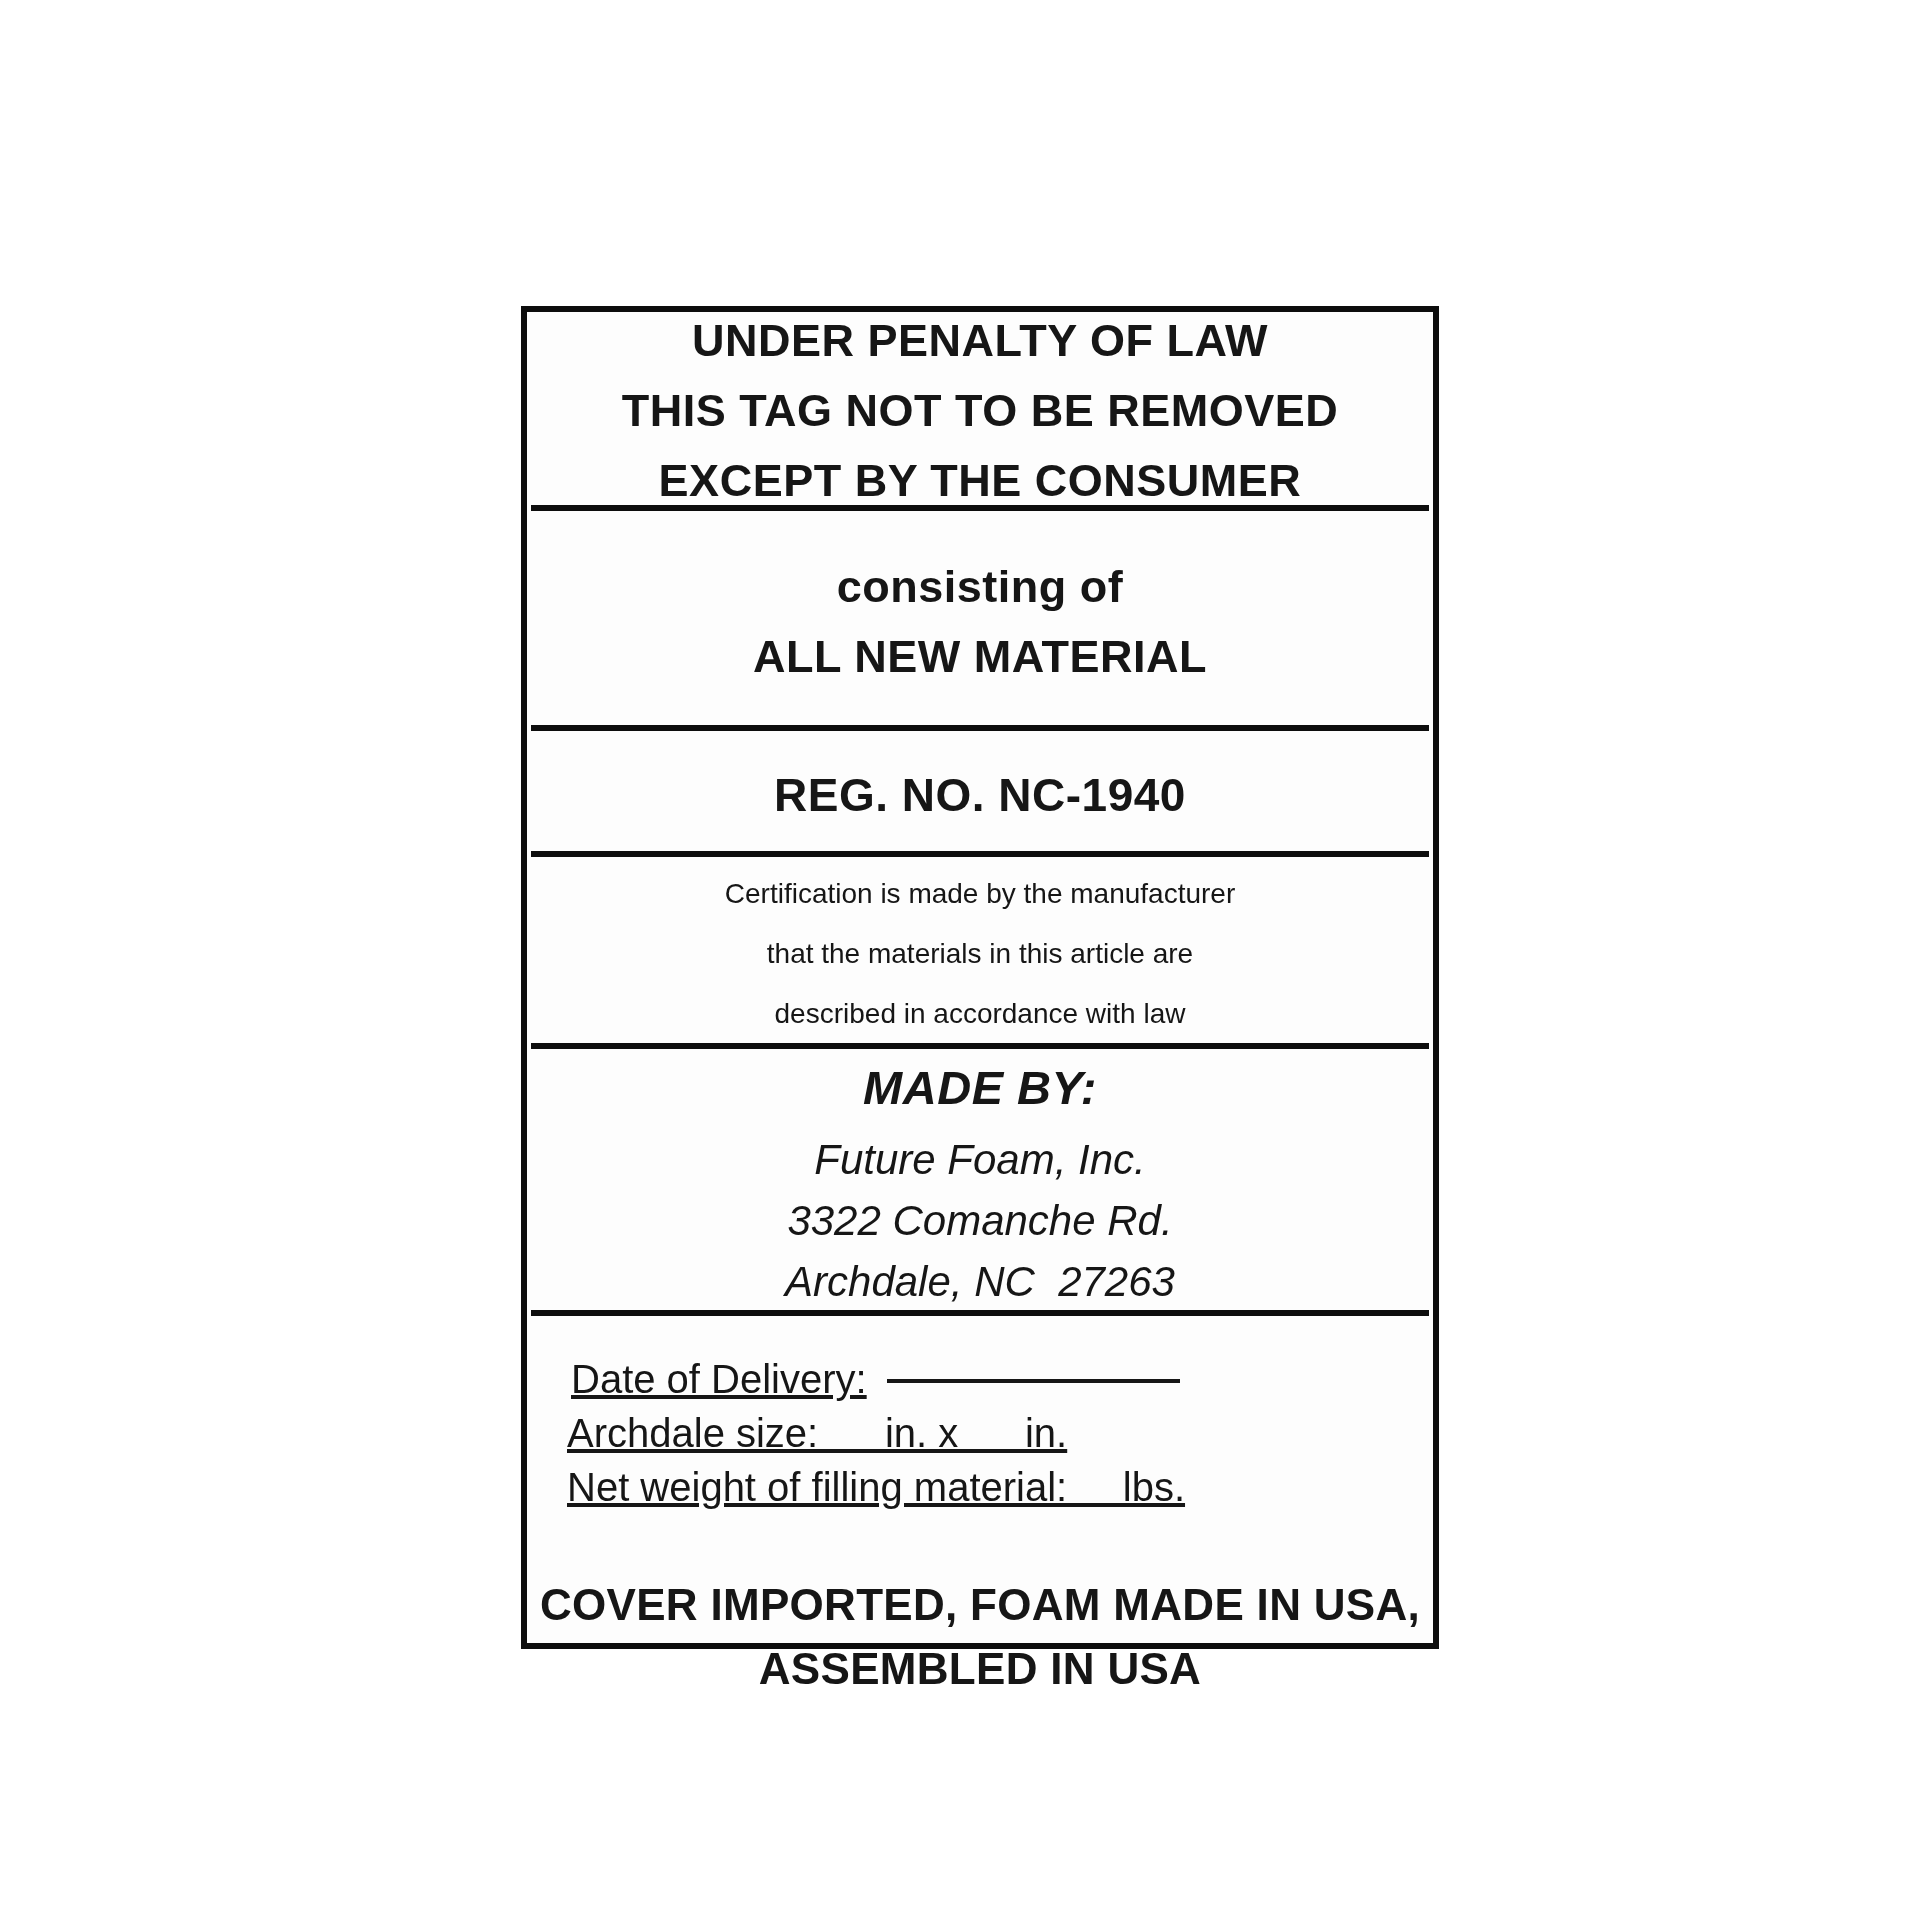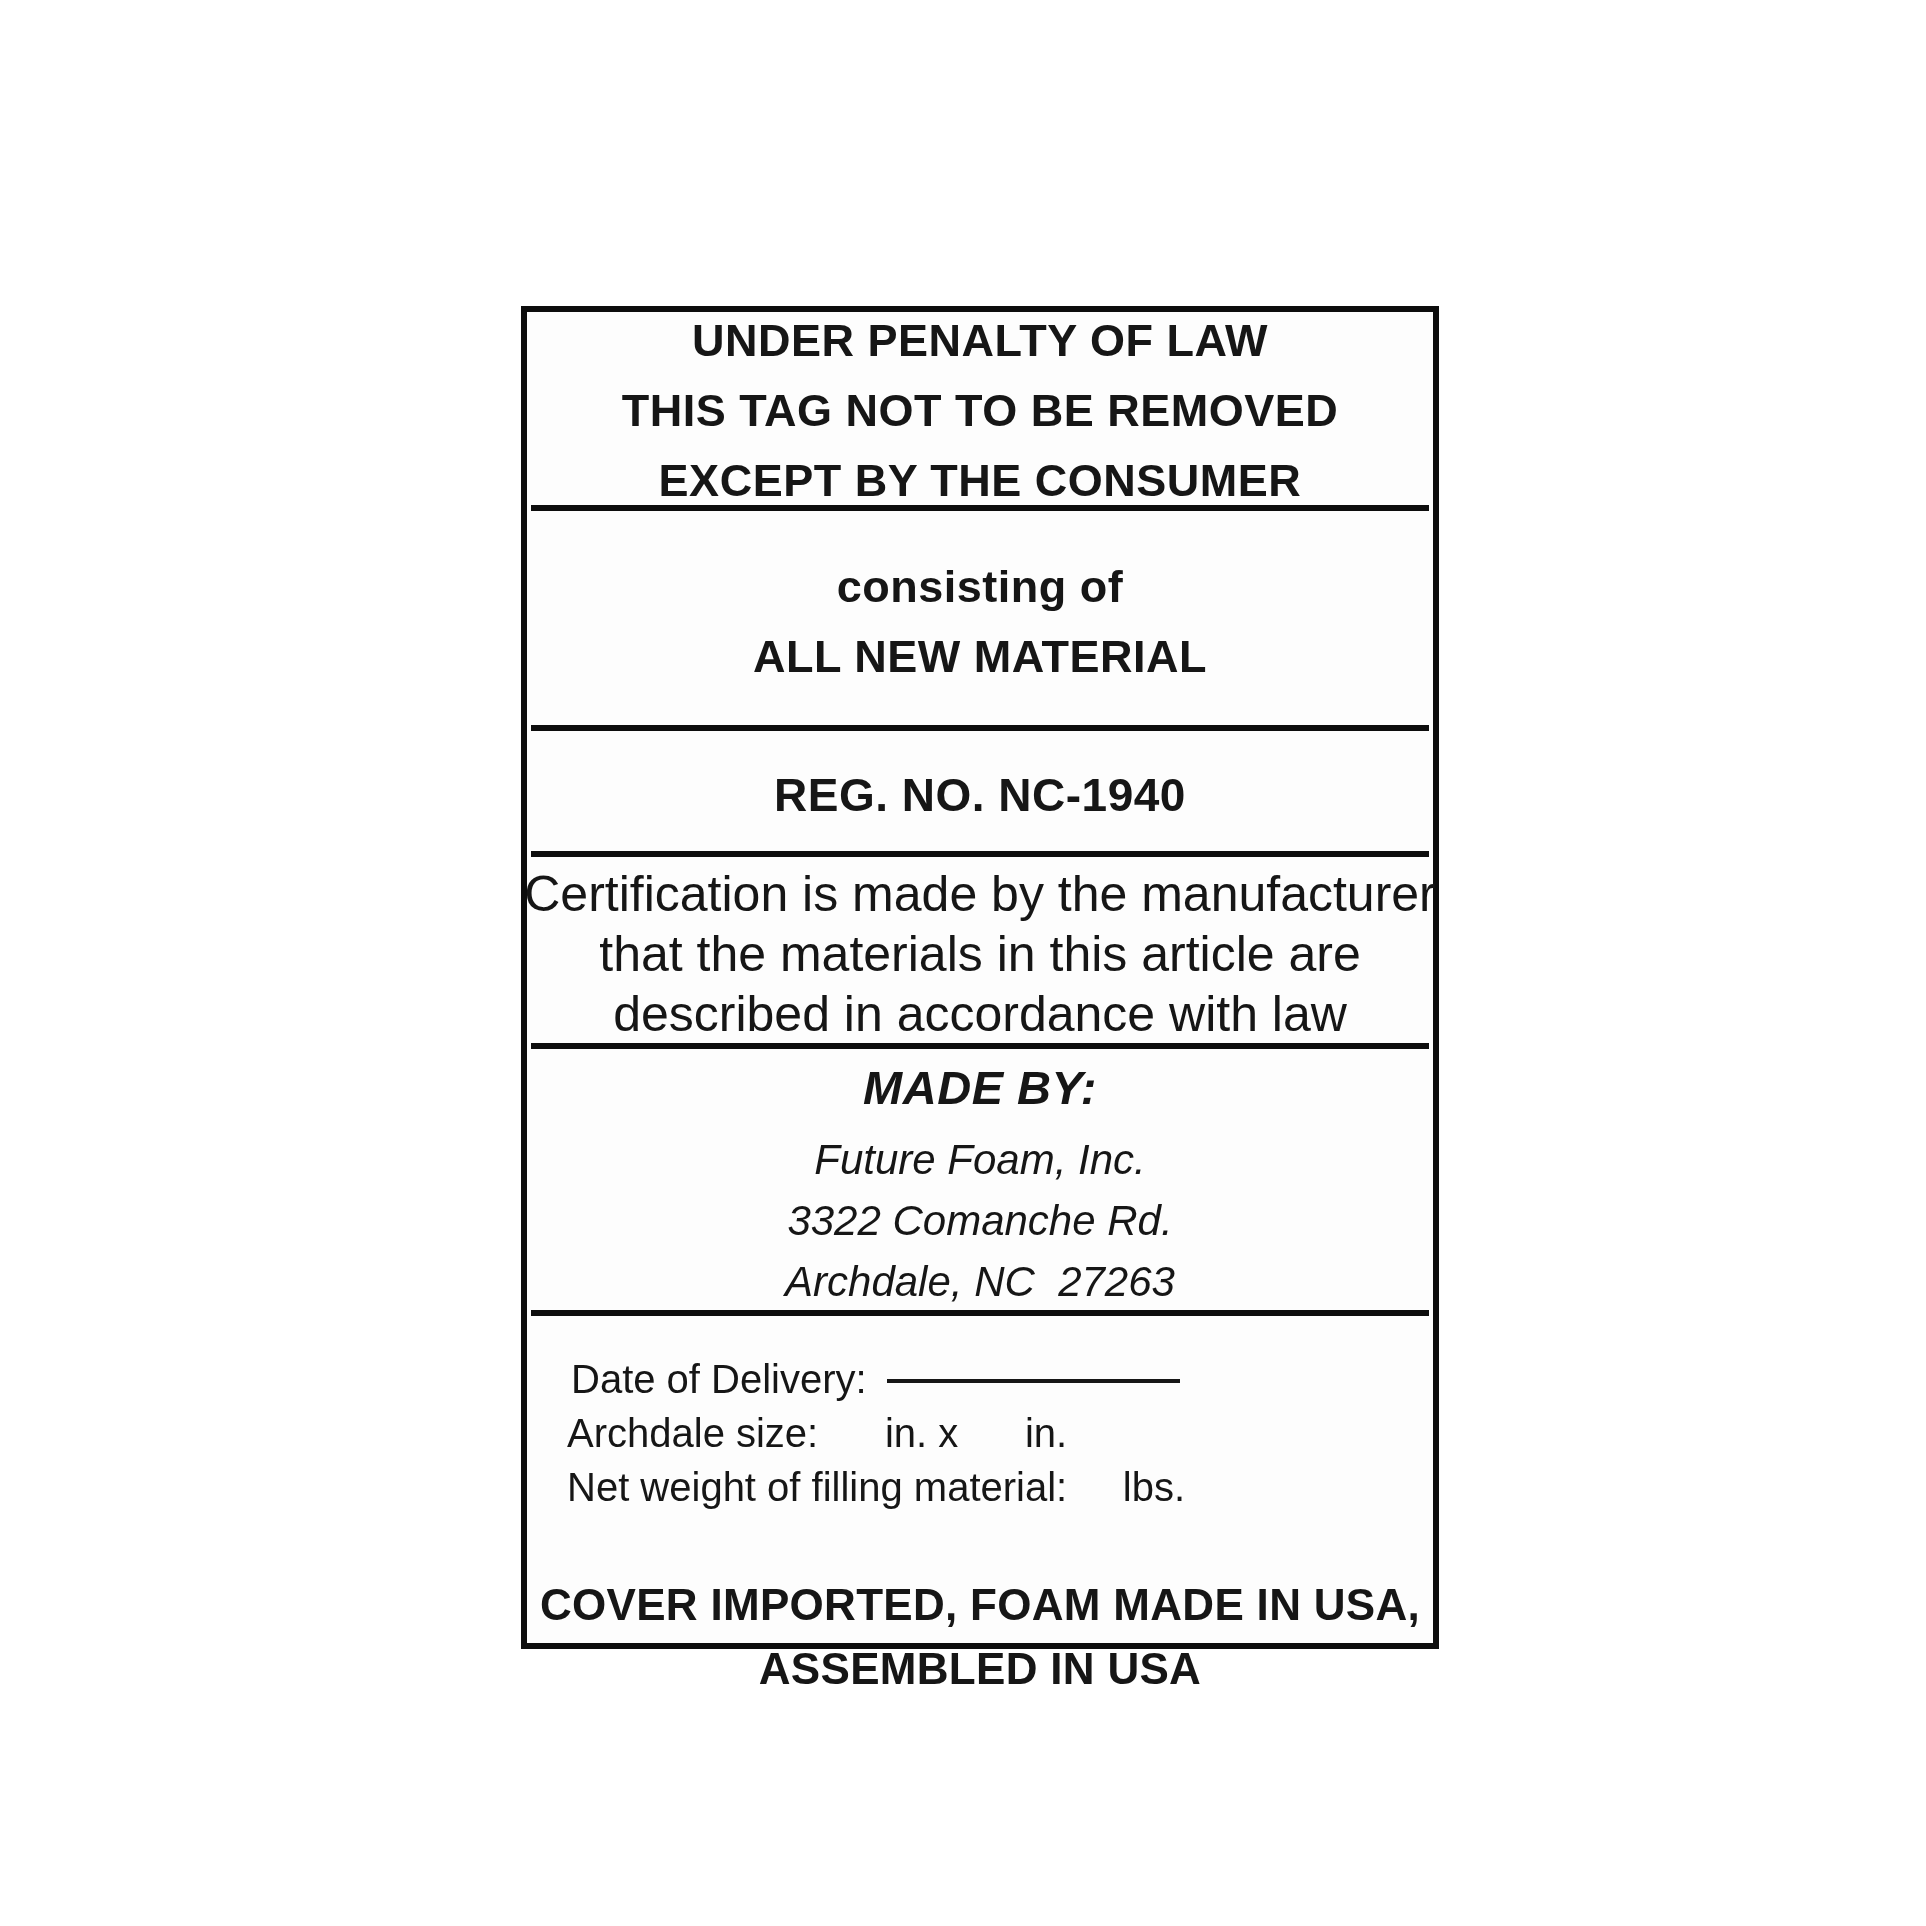--- a/index.html
+++ b/index.html
@@ -56,21 +56,21 @@
     line-height: 62px;
     letter-spacing: 0.5px;
     white-space: pre;
   }
   .reg-line {
     font-size: 46px;
     font-weight: bold;
     letter-spacing: 0.5px;
   }
   .cert-line {
-    font-size: 50px;
+    font-size: 28px;
     line-height: 52px;
     white-space: pre;
   }
   .madeby-heading {
     font-size: 47px;
     font-weight: bold;
     letter-spacing: 0.5px;
     margin-bottom: 14px;
   }
   .addr-line {
@@ -78,21 +78,21 @@
     line-height: 53px;
     white-space: pre;
   }
 
   .sec-delivery {
     align-items: stretch;
     justify-content: flex-start;
     text-align: left;
     padding-top: 22px;
   }
-  .fill-block { padding-left: 28px; }
+  .fill-block { padding-left: 28px; text-decoration: underline; }
   .fill-line {
     font-size: 40px;
     line-height: 50px;
     white-space: pre;
   }
   .blank-line {
     display: inline-block;
     width: 293px;
     margin-left: 16px;
     border-bottom: 4px solid var(--text-c);

